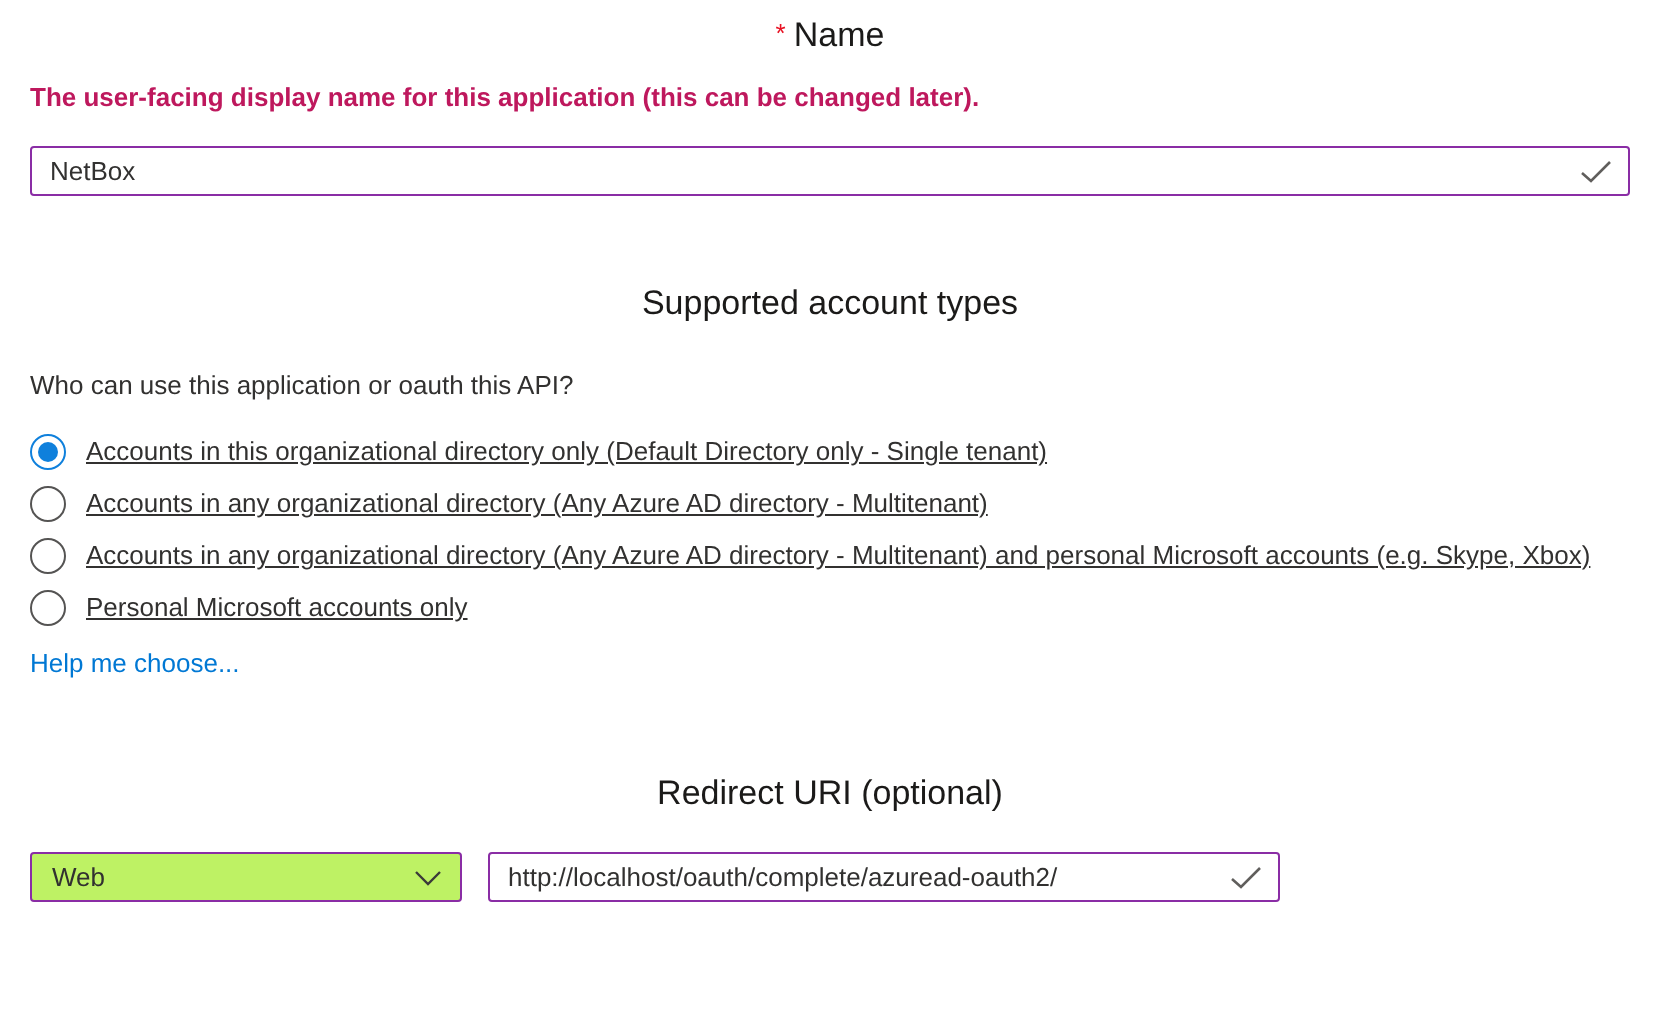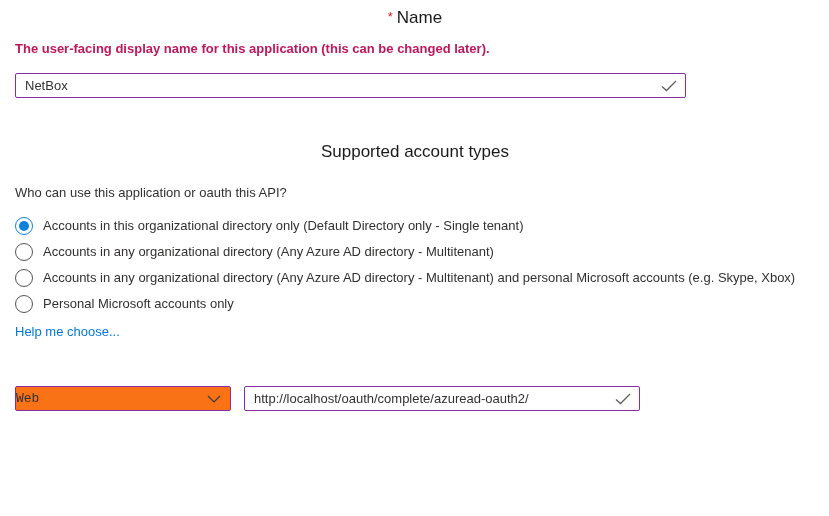--- a/index.html
+++ b/index.html
@@ -31,31 +31,31 @@
     width: 100%; height: 25px;
     border: 1px solid #8a2da5;
     border-radius: 2px;
     padding: 0 30px 0 9px;
     font-family: "Liberation Sans", sans-serif;
     font-size: 13px;
     color: #323130;
     outline: none;
     background: #fff;
   }
-  .wide { width: 671px; }
+  .wide { width: 800px; }
   .check {
     position: absolute; right: 9px; top: 50%;
     transform: translateY(-50%);
     pointer-events: none;
   }
 
   .section-accounts { margin-top: 43px; }
   .question { margin: 20px 0 0 0; line-height: 19px; }
 
-  .radio-group { margin-top: 11px; }
+  .radio-group { margin-top: 11px; text-decoration: underline; }
   .radio-row {
     display: flex; align-items: center;
     height: 26px; cursor: pointer;
   }
   .radio-outer {
     width: 18px; height: 18px;
     border: 1px solid #555453;
     border-radius: 50%;
     flex: 0 0 18px;
     display: flex; align-items: center; justify-content: center;
@@ -77,24 +77,23 @@
   .section-redirect { margin-top: 47px; }
   .redirect-desc { margin-top: 12px; width: 800px; }
 
   .uri-row { display: flex; margin-top: 18px; gap: 13px; }
   .select-box {
     position: relative;
     width: 216px; height: 25px;
     border: 1px solid #8a2da5;
     border-radius: 2px;
     display: flex; align-items: center;
-    padding: 0 0;
+    padding: 0 10px;
     cursor: pointer;
-    background: #f97316;
-    font-family: Liberation Mono, monospace;
+    background: #bef264;
   }
   .select-box .chev { position: absolute; right: 9px; top: 50%; transform: translateY(-50%); }
   .uri-input-wrap { width: 396px; margin-top: 0; }
 </style>
 </head>
 <body>
 
 <div class="page">
 
   <section>
@@ -136,20 +135,21 @@
             <span class="radio-dot"></span>
           </span>
         <span class="radio-label">Personal Microsoft accounts only</span>
       </div>
     </div>
 
     <a class="help-link">Help me choose...</a>
   </section>
 
   <section class="section-redirect">
+    <h2 class="section-title">Redirect URI (optional)</h2>
 
     <div class="uri-row">
       <div class="select-box">
         <span>Web</span>
         <svg class="chev" width="14" height="8" viewBox="0 0 14 8">
           <polyline points="1,1 7,7 13,1" fill="none" stroke="#3b3a39" stroke-width="1.2"></polyline>
         </svg>
       </div>
       <div class="input-wrap uri-input-wrap">
         <input class="text-input" type="text" value="http://localhost/oauth/complete/azuread-oauth2/" style="">

